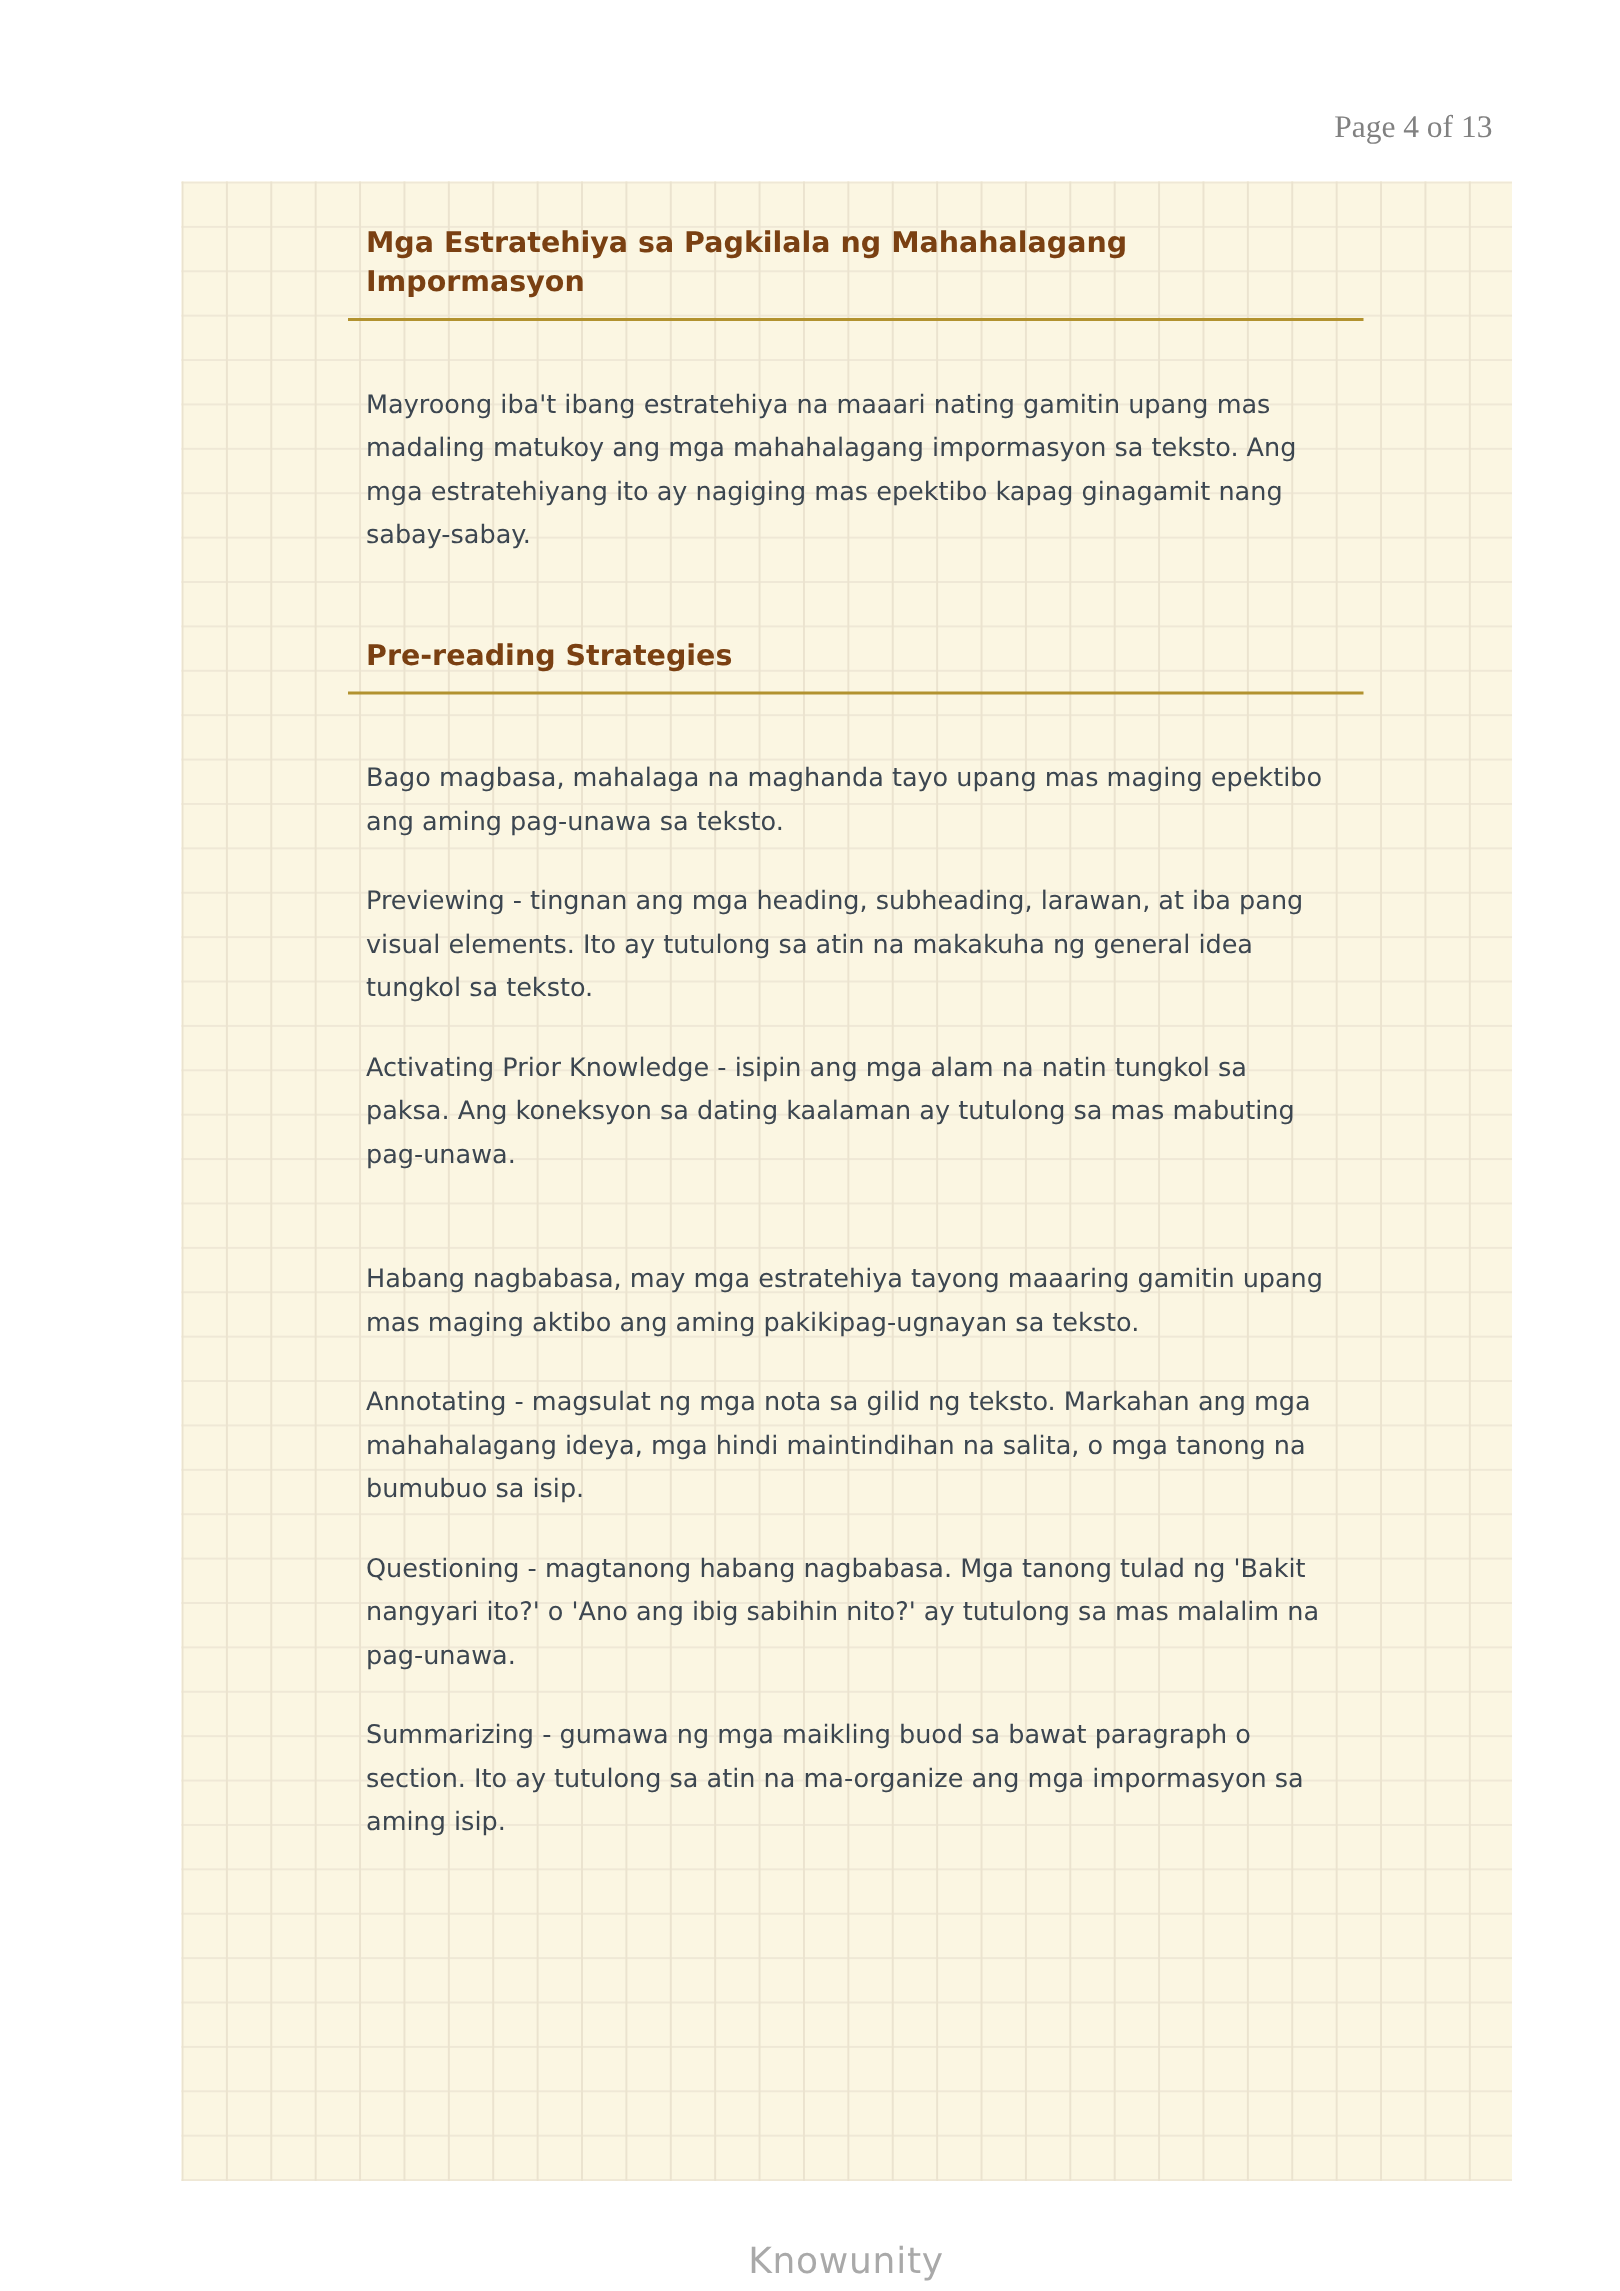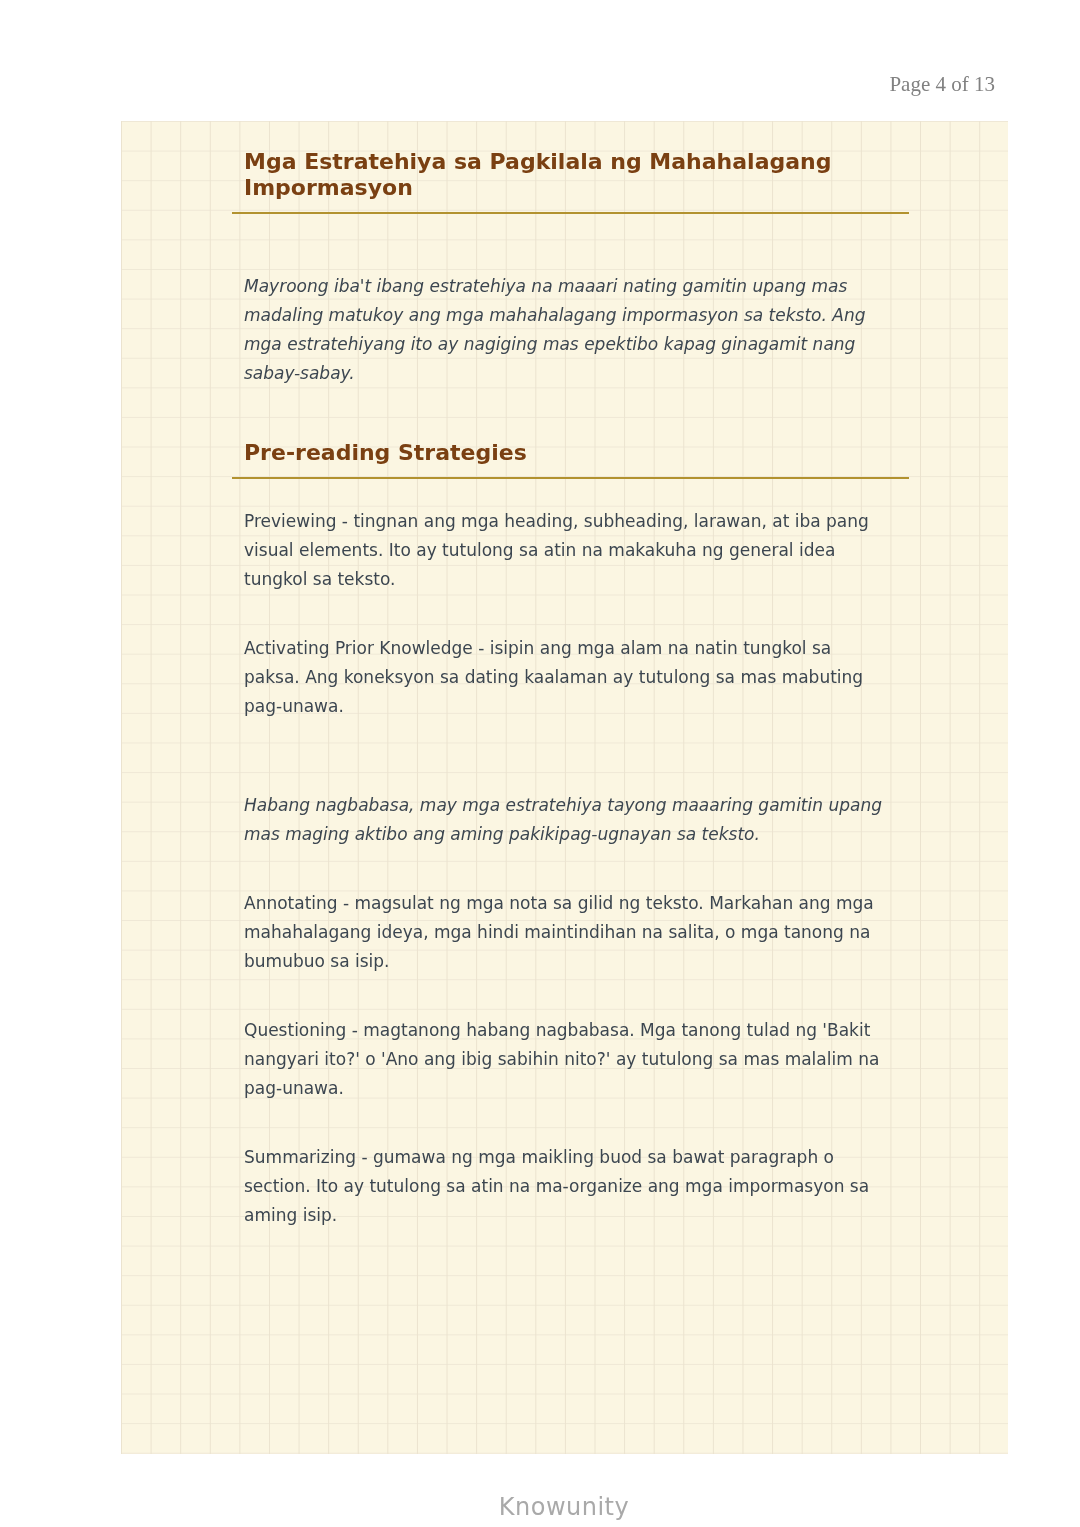--- a/index.html
+++ b/index.html
@@ -34,38 +34,37 @@
       linear-gradient(to right, #ebe3cf 1px, transparent 1px),
       linear-gradient(to bottom, #efe8d6 1px, transparent 1px);
     background-size: 29.6px 29.6px;
   }
 
   .content {
     padding: 2px 87px 0 99px;
   }
 
   .sec-heading {
-    font-size: 22px;
+    font-size: 19px;
     font-weight: bold;
     color: #7a4012;
     line-height: 26px;
     padding-bottom: 11px;
     border-bottom: 2px solid #b2922f;
     margin-top: 28px;
   }
   .sec-heading.first { margin-top: 2px; }
 
   .para {
     font-size: 17px;
     line-height: 29px;
     color: #3c4650;
     white-space: pre-line;
-    margin-top: 16px;
   }
-  .para.after-heading { margin-top: 46px; font-style: italic; }
+  .para.after-heading { margin-top: 30px; }
 
   .footer-brand {
     position: absolute;
     left: 0;
     bottom: 18px;
     width: 100%;
     text-align: center;
     font-size: 24px;
     color: #a9a9a9;
     letter-spacing: 0.5px;
@@ -81,20 +80,22 @@
   <div class="paper">
     <div class="content">
 
       <h1 class="sec-heading first">Mga Estratehiya sa Pagkilala ng Mahahalagang Impormasyon</h1>
       <p class="para after-heading">Mayroong iba't ibang estratehiya na maaari nating gamitin upang mas
 madaling matukoy ang mga mahahalagang impormasyon sa teksto. Ang
 mga estratehiyang ito ay nagiging mas epektibo kapag ginagamit nang
 sabay-sabay.</p>
 
       <h2 class="sec-heading">Pre-reading Strategies</h2>
+      <p class="para after-heading">Bago magbasa, mahalaga na maghanda tayo upang mas maging epektibo
+ang aming pag-unawa sa teksto.</p>
       <p class="para">Previewing - tingnan ang mga heading, subheading, larawan, at iba pang
 visual elements. Ito ay tutulong sa atin na makakuha ng general idea
 tungkol sa teksto.</p>
       <p class="para">Activating Prior Knowledge - isipin ang mga alam na natin tungkol sa
 paksa. Ang koneksyon sa dating kaalaman ay tutulong sa mas mabuting
 pag-unawa.</p>
 
       <p class="para after-heading">Habang nagbabasa, may mga estratehiya tayong maaaring gamitin upang
 mas maging aktibo ang aming pakikipag-ugnayan sa teksto.</p>
       <p class="para">Annotating - magsulat ng mga nota sa gilid ng teksto. Markahan ang mga

